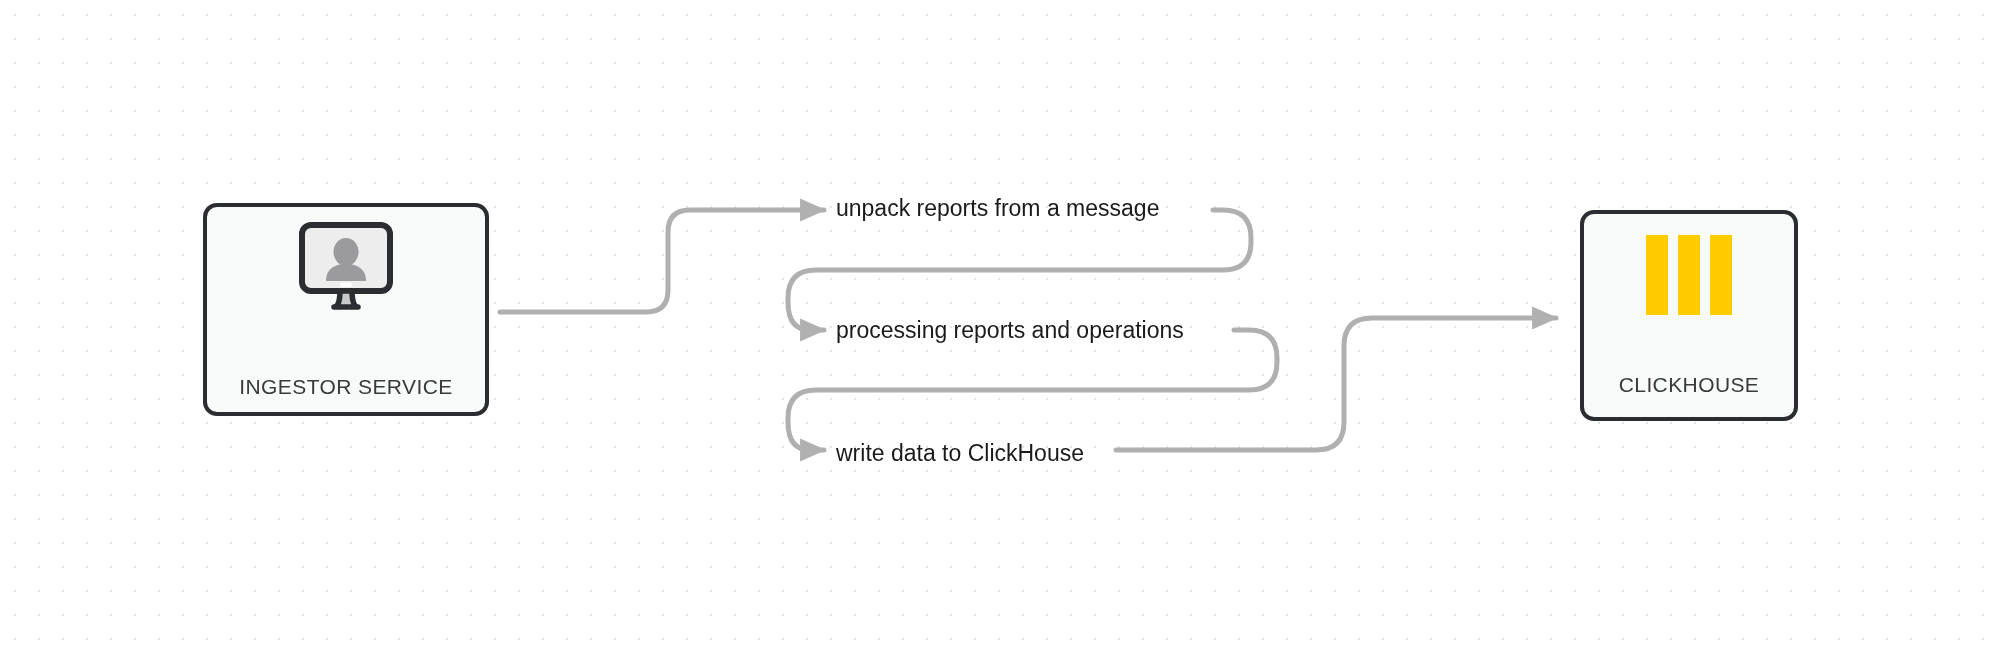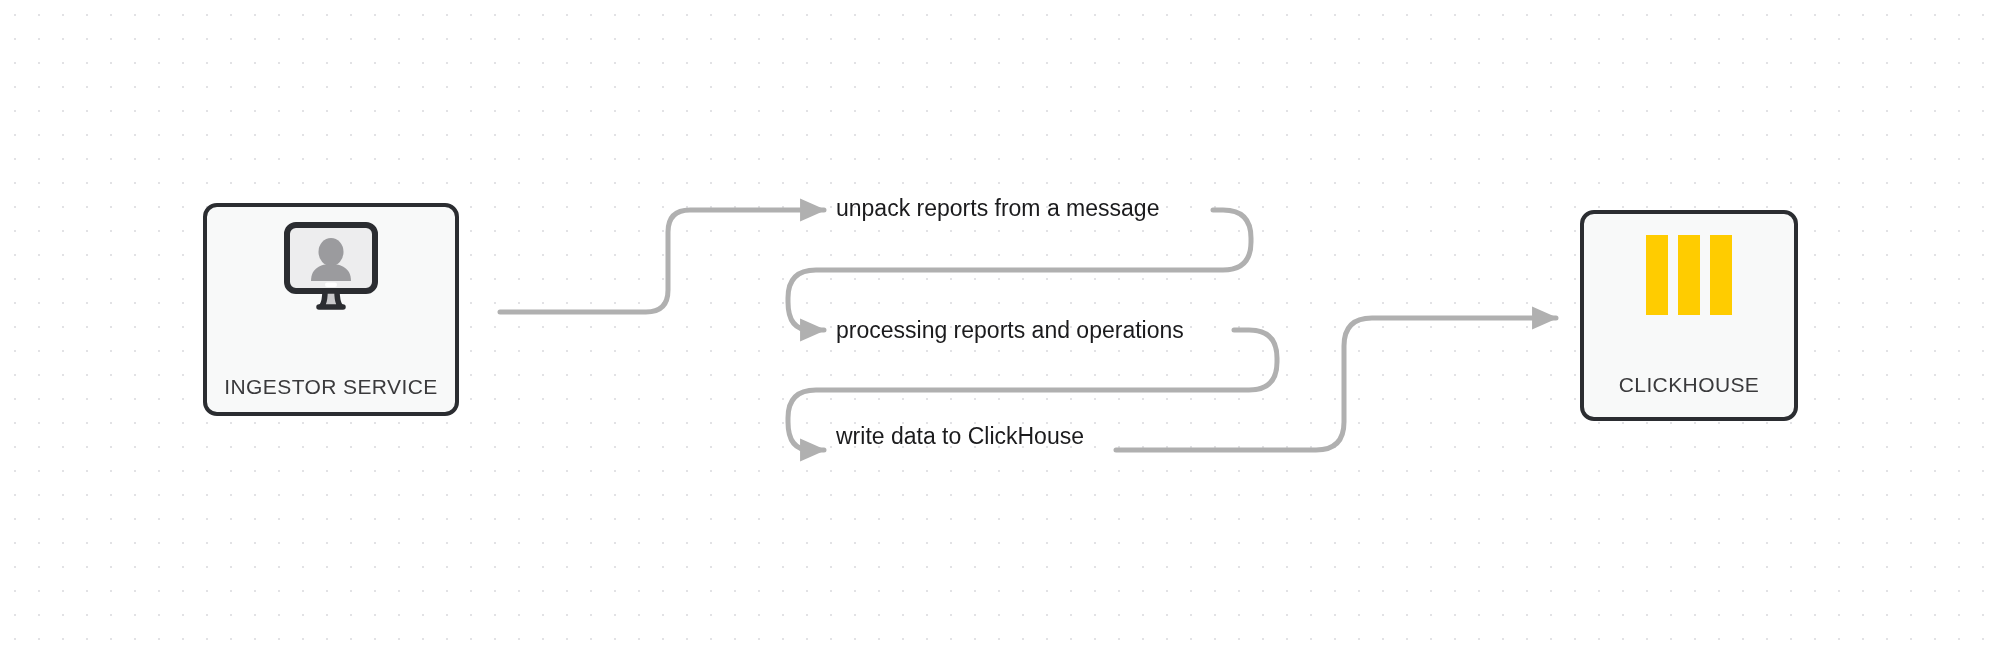--- a/index.html
+++ b/index.html
@@ -33,21 +33,21 @@
     border: 4px solid #2b2d31;
     border-radius: 14px;
     display: flex;
     flex-direction: column;
     align-items: center;
     justify-content: center;
   }
   #node-ingestor {
     left: 203px;
     top: 203px;
-    width: 256px;
+    width: 286px;
     height: 213px;
     gap: 44px;
   }
   #node-clickhouse {
     left: 1580px;
     top: 210px;
     width: 218px;
     height: 211px;
     gap: 34px;
   }
@@ -63,21 +63,21 @@
   .node-icon { display: block; }
   .edge-label {
     position: absolute;
     font-size: 23px;
     color: #1b1b1d;
     white-space: nowrap;
     line-height: 1;
   }
   #edge-label-0 { left: 836px; top: 197px; }
   #edge-label-1 { left: 836px; top: 319px; }
-  #edge-label-2 { left: 836px; top: 425px; }
+  #edge-label-2 { left: 836px; top: 442px; }
 </style>
 </head>
 <body>
 
 <div id="canvas">
 
   <svg id="edge-layer" viewBox="0 0 2000 656">
     <defs>
       <marker id="arrow" viewBox="0 0 10 10" refX="9.2" refY="5" markerWidth="5.2" markerHeight="5.2" orient="auto-start-reverse">
         <path d="M 0 0.6 L 10 5 L 0 9.4 z" fill="#b0b0b0"></path>

